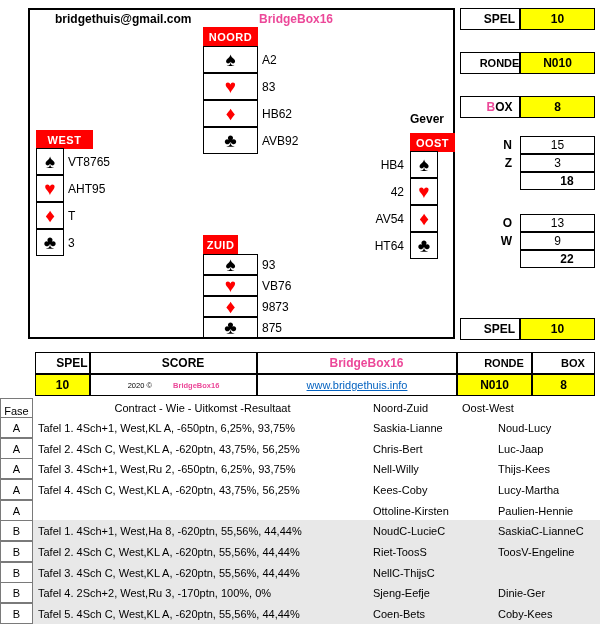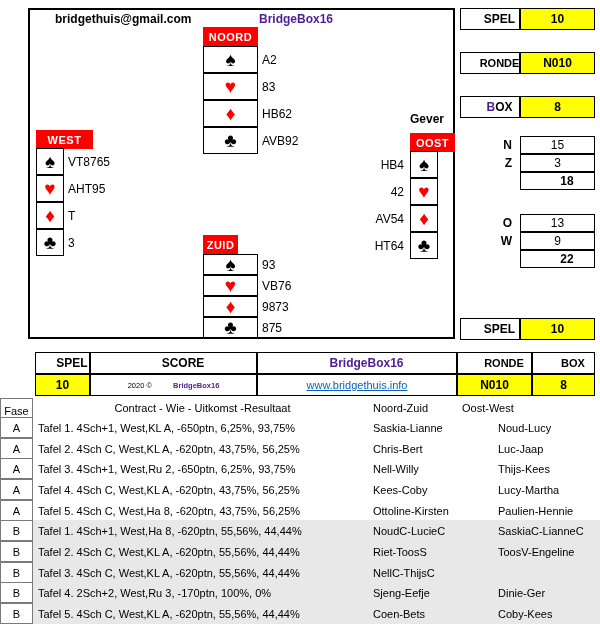--- a/index.html
+++ b/index.html
@@ -4,21 +4,21 @@
 <style>
   html,body{margin:0;padding:0;background:#fff;}
   .stage{position:relative;width:600px;height:624px;background:#fff;
          font-family:"Liberation Sans",sans-serif;color:#000;overflow:hidden;}
   .abs{position:absolute;box-sizing:border-box;}
   .flexc{display:flex;align-items:center;justify-content:center;}
   .flexl{display:flex;align-items:center;}
   .flexr{display:flex;align-items:center;justify-content:flex-end;}
   .bordered{border:1px solid #000;}
   .bold{font-weight:bold;padding-left:19px;}
-  .redtxt{color:#4c1d95;}
+  .redtxt{color:#ec4899;}
   .red-bg{background:#ff0000;color:#fff;font-weight:bold;font-size:11px;letter-spacing:.5px;}
   .yellow{background:#ffff00;font-weight:bold;}
   .suit{font-size:19px;line-height:1;}
   .suit.red{color:#ff0000;}
   .cards{font-size:12px;}
   .t11{font-size:11px;}
   .t12{font-size:12px;}
   .deal-border{border:2px solid #000;}
   .link{color:#0563c1;text-decoration:underline;font-size:11px;}
   .copyright{font-size:7.5px;}
@@ -183,21 +183,20 @@
     <div class="ewcol">Thijs-Kees</div>
   </div>
   <div class="trow a" style="top:479px;">
     <div class="fase">A</div>
     <div class="contract">Tafel 4. 4Sch C, West,KL A, -620ptn, 43,75%, 56,25%</div>
     <div class="nscol">Kees-Coby</div>
     <div class="ewcol">Lucy-Martha</div>
   </div>
   <div class="trow a" style="top:500px;">
     <div class="fase">A</div>
-    <div class="contract">Tafel 5. 4Sch C, West,Ha 8, -620ptn, 43,75%, 56,25%</div>
     <div class="nscol">Ottoline-Kirsten</div>
     <div class="ewcol">Paulien-Hennie</div>
   </div>
   <div class="trow b" style="top:520px;">
     <div class="fase">B</div>
     <div class="contract">Tafel 1. 4Sch+1, West,Ha 8, -620ptn, 55,56%, 44,44%</div>
     <div class="nscol">NoudC-LucieC</div>
     <div class="ewcol">SaskiaC-LianneC</div>
   </div>
   <div class="trow b" style="top:541px;">

